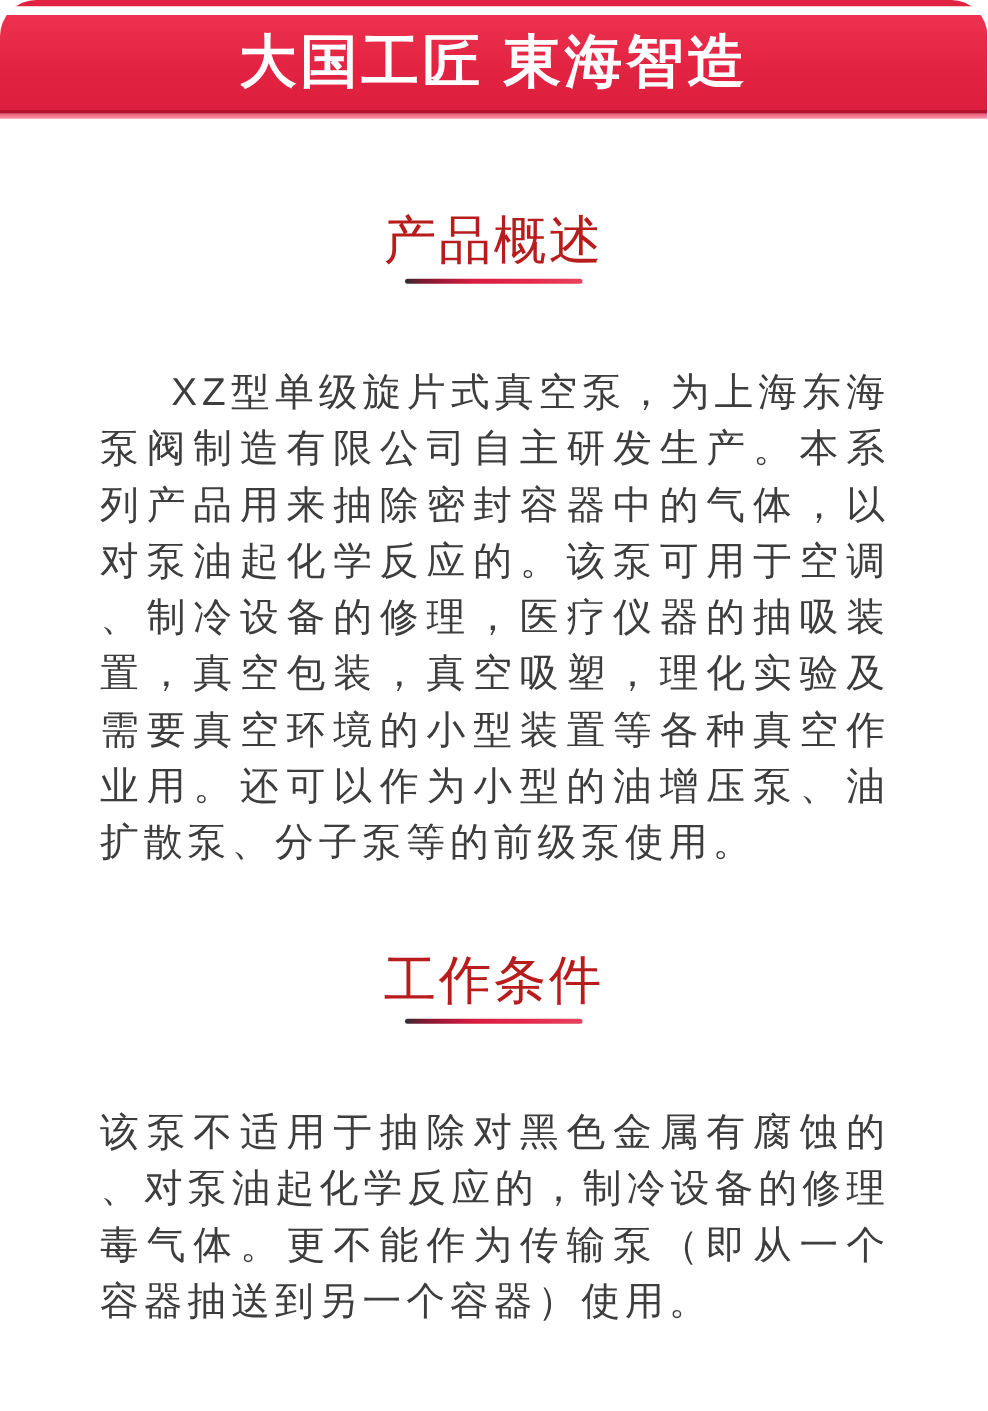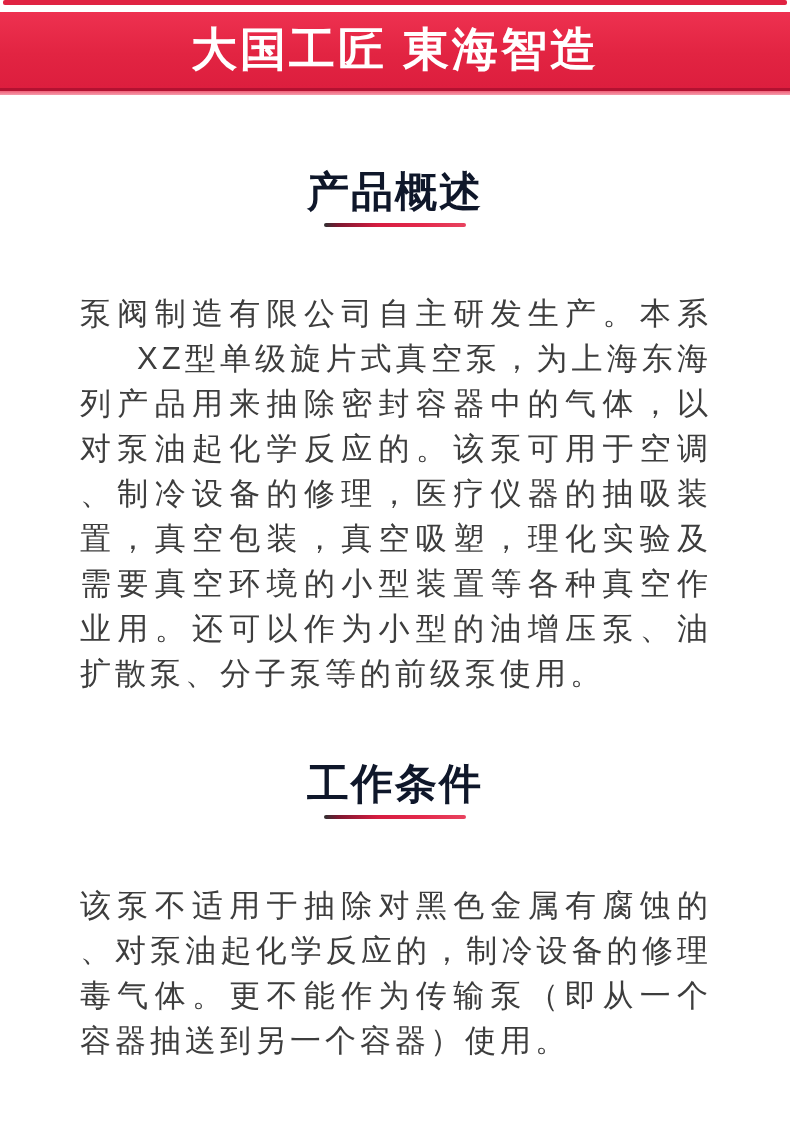--- a/index.html
+++ b/index.html
@@ -3,20 +3,21 @@
 <meta charset="utf-8">
 <style>
   html, body { margin: 0; padding: 0; background: #ffffff; }
   body { font-family: "Liberation Sans", sans-serif; }
   .page {
     position: relative;
     width: 790px;
     min-height: 1129px;
     background: #ffffff;
     overflow: hidden;
+    border-radius: 29px;
   }
   .top-strip {
     height: 5px;
     margin: 0 3px;
     border-radius: 2px;
     background: #e02342;
   }
   .banner {
     margin-top: 7px;
     height: 76px;
@@ -39,22 +40,22 @@
     background: linear-gradient(180deg, #ef5f77 0%, #f59aab 100%);
   }
   .section { margin: 0; }
   .section-overview { margin-top: 73px; }
   .section-conditions { margin-top: 64px; }
   .section-title {
     margin: 0;
     text-align: center;
     font-size: 42px;
     line-height: 48px;
-    font-weight: bold;
-    color: #0f172a;
+    font-weight: normal;
+    color: #b91c1c;
     letter-spacing: 2px;
   }
   .title-underline {
     width: 142px;
     height: 4px;
     margin: 7px auto 0 auto;
     border-radius: 2px;
     background: linear-gradient(90deg, #303032 0%, #7d1830 10%, #d61c40 38%, #e42a4c 70%, #e8435f 100%);
   }
   .paragraph {
@@ -82,22 +83,22 @@
 
   <header class="banner">
     <h1 class="banner-title">大国工匠 東海智造</h1>
   </header>
   <div class="banner-underline"></div>
 
   <section class="section section-overview">
     <h2 class="section-title">产品概述</h2>
     <div class="title-underline"></div>
     <div class="paragraph">
+        <div class="line indent">XZ型单级旋片式真空泵，为上海东海</div>
         <div class="line">泵阀制造有限公司自主研发生产。本系</div>
-        <div class="line indent">XZ型单级旋片式真空泵，为上海东海</div>
         <div class="line">列产品用来抽除密封容器中的气体，以</div>
         <div class="line">对泵油起化学反应的。该泵可用于空调</div>
         <div class="line">、制冷设备的修理，医疗仪器的抽吸装</div>
         <div class="line">置，真空包装，真空吸塑，理化实验及</div>
         <div class="line">需要真空环境的小型装置等各种真空作</div>
         <div class="line">业用。还可以作为小型的油增压泵、油</div>
         <div class="line last">扩散泵、分子泵等的前级泵使用。</div>
       </div>
   </section>
 

